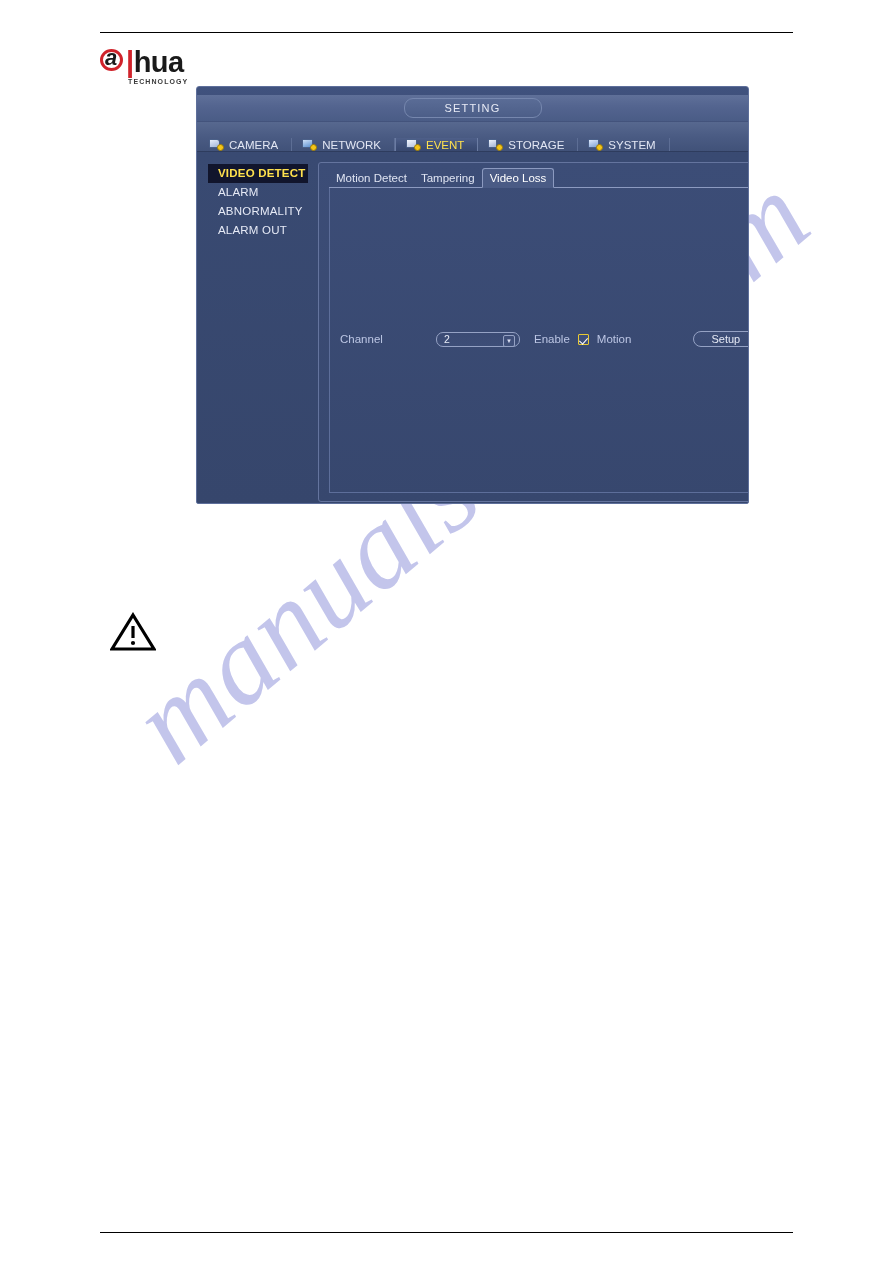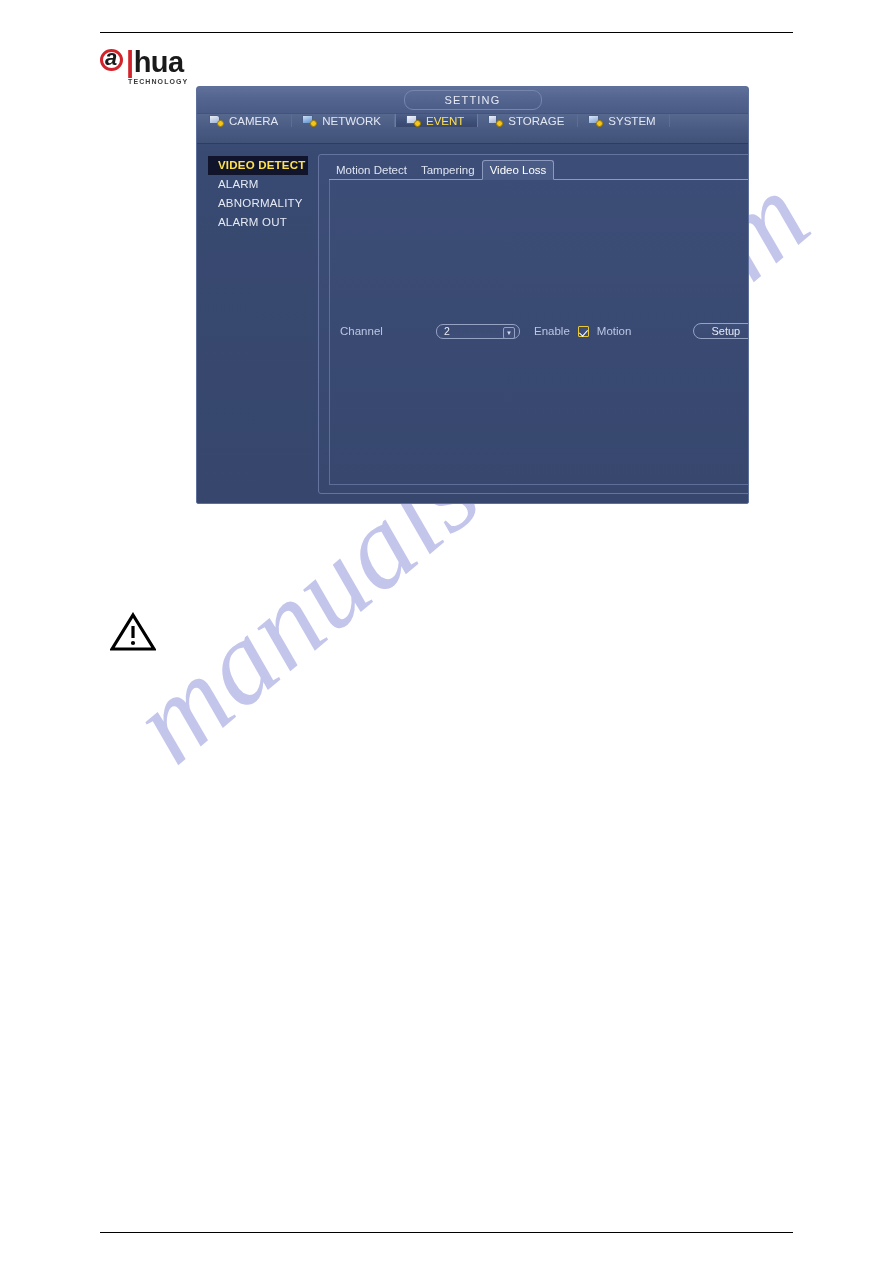--- a/index.html
+++ b/index.html
@@ -104,20 +104,21 @@
     font-size: 11px;
     overflow: hidden;
   }
 
   
   .titlebar {
     height: 26px;
     background: linear-gradient(180deg, #5f7099 0%, #53648f 45%, #4a5c86 100%);
     position: relative;
     border-bottom: 1px solid #43537c;
+    margin-top: 8px;
   }
   .title-pill {
     position: absolute;
     left: 50%;
     transform: translateX(-50%);
     top: 3px;
     width: 136px;
     height: 18px;
     line-height: 18px;
     text-align: center;
@@ -127,21 +128,21 @@
     color: #e8ebf6;
     font-size: 11px;
     letter-spacing: 1.2px;
   }
 
   
   .tabbar {
     height: 29px;
     background: linear-gradient(180deg, #57688f 0%, #4a5b83 50%, #415279 100%);
     display: flex;
-    align-items: flex-start;
+    align-items: flex-end;
     border-bottom: 1px solid #2e3c5e;
     position: relative;
   }
   .tab {
     display: flex;
     align-items: center;
     gap: 5px;
     padding: 0 13px 0 10px;
     font-size: 11.5px;
     color: #e3e7f4;

